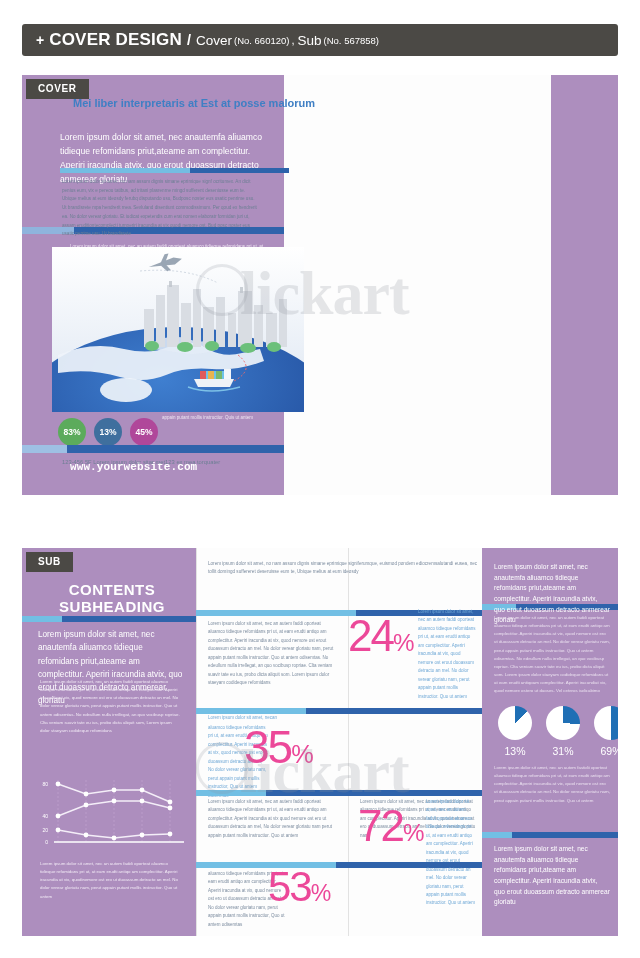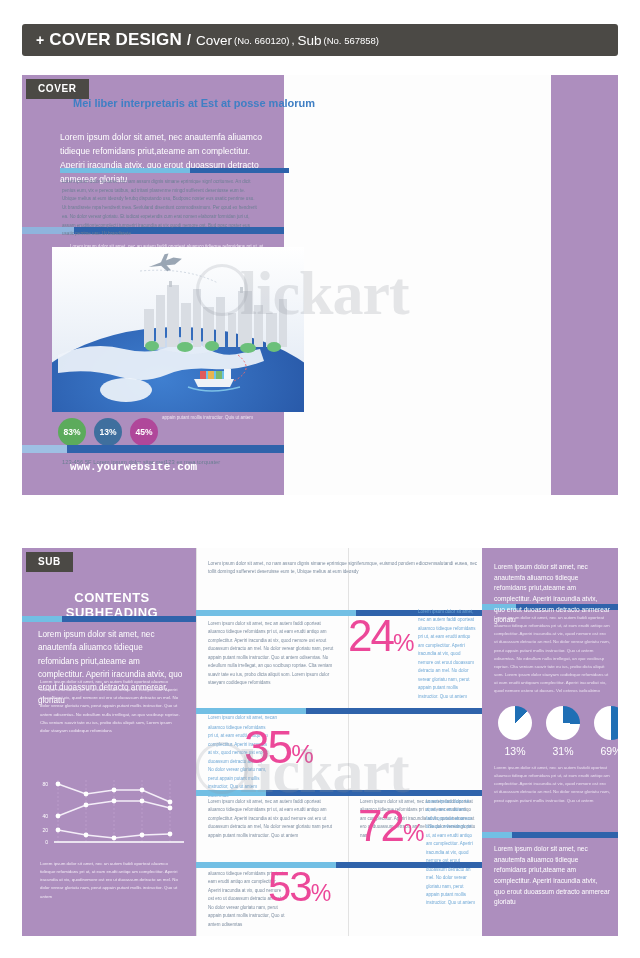--- a/index.html
+++ b/index.html
@@ -169,22 +169,22 @@
   .sb-col-a { position:absolute; left:0;   top:0; width:174px; height:388px; background:#ad8ebe; }
   .sb-col-b { position:absolute; left:174px; top:0; width:152px; height:388px; background:#fdfdfd; }
   .sb-col-c { position:absolute; left:326px; top:0; width:134px; height:388px; background:#fdfdfd; }
   .sb-col-d { position:absolute; left:460px; top:0; width:136px; height:388px; background:#ad8ebe; }
   .sb-divider { position:absolute; top:0; width:1px; height:388px; background:#e2e2e2; }
 
   .sb-rule { position:absolute; height:6px; background:#2f63ab; }
   .sb-rule .lt { position:absolute; left:0; top:0; height:6px; background:#72bfe4; }
 
   .sb-heading {
-    position:absolute; left:20px; top:42px; width:140px;
-    color:#ffffff; font-size:13px; font-weight:bold; letter-spacing:.5px;
+    position:absolute; left:20px; top:33px; width:140px;
+    color:#ffffff; font-size:15px; font-weight:bold; letter-spacing:.5px;
     text-align:center;
   }
   .sb-lead {
     position:absolute; color:#ffffff; font-size:8.2px; line-height:1.62;
   }
   .sb-body { color:#f1e9f5; font-size:4.4px; line-height:1.85; position:absolute; }
   .sb-body-d { color:#ebe1f0; }
   .sb-wbody { color:#7b8b9e; font-size:4.5px; line-height:1.88; position:absolute; }
   .sb-blue-body { color:#6fa8d6; font-size:4.5px; line-height:1.88; position:absolute; }
 

